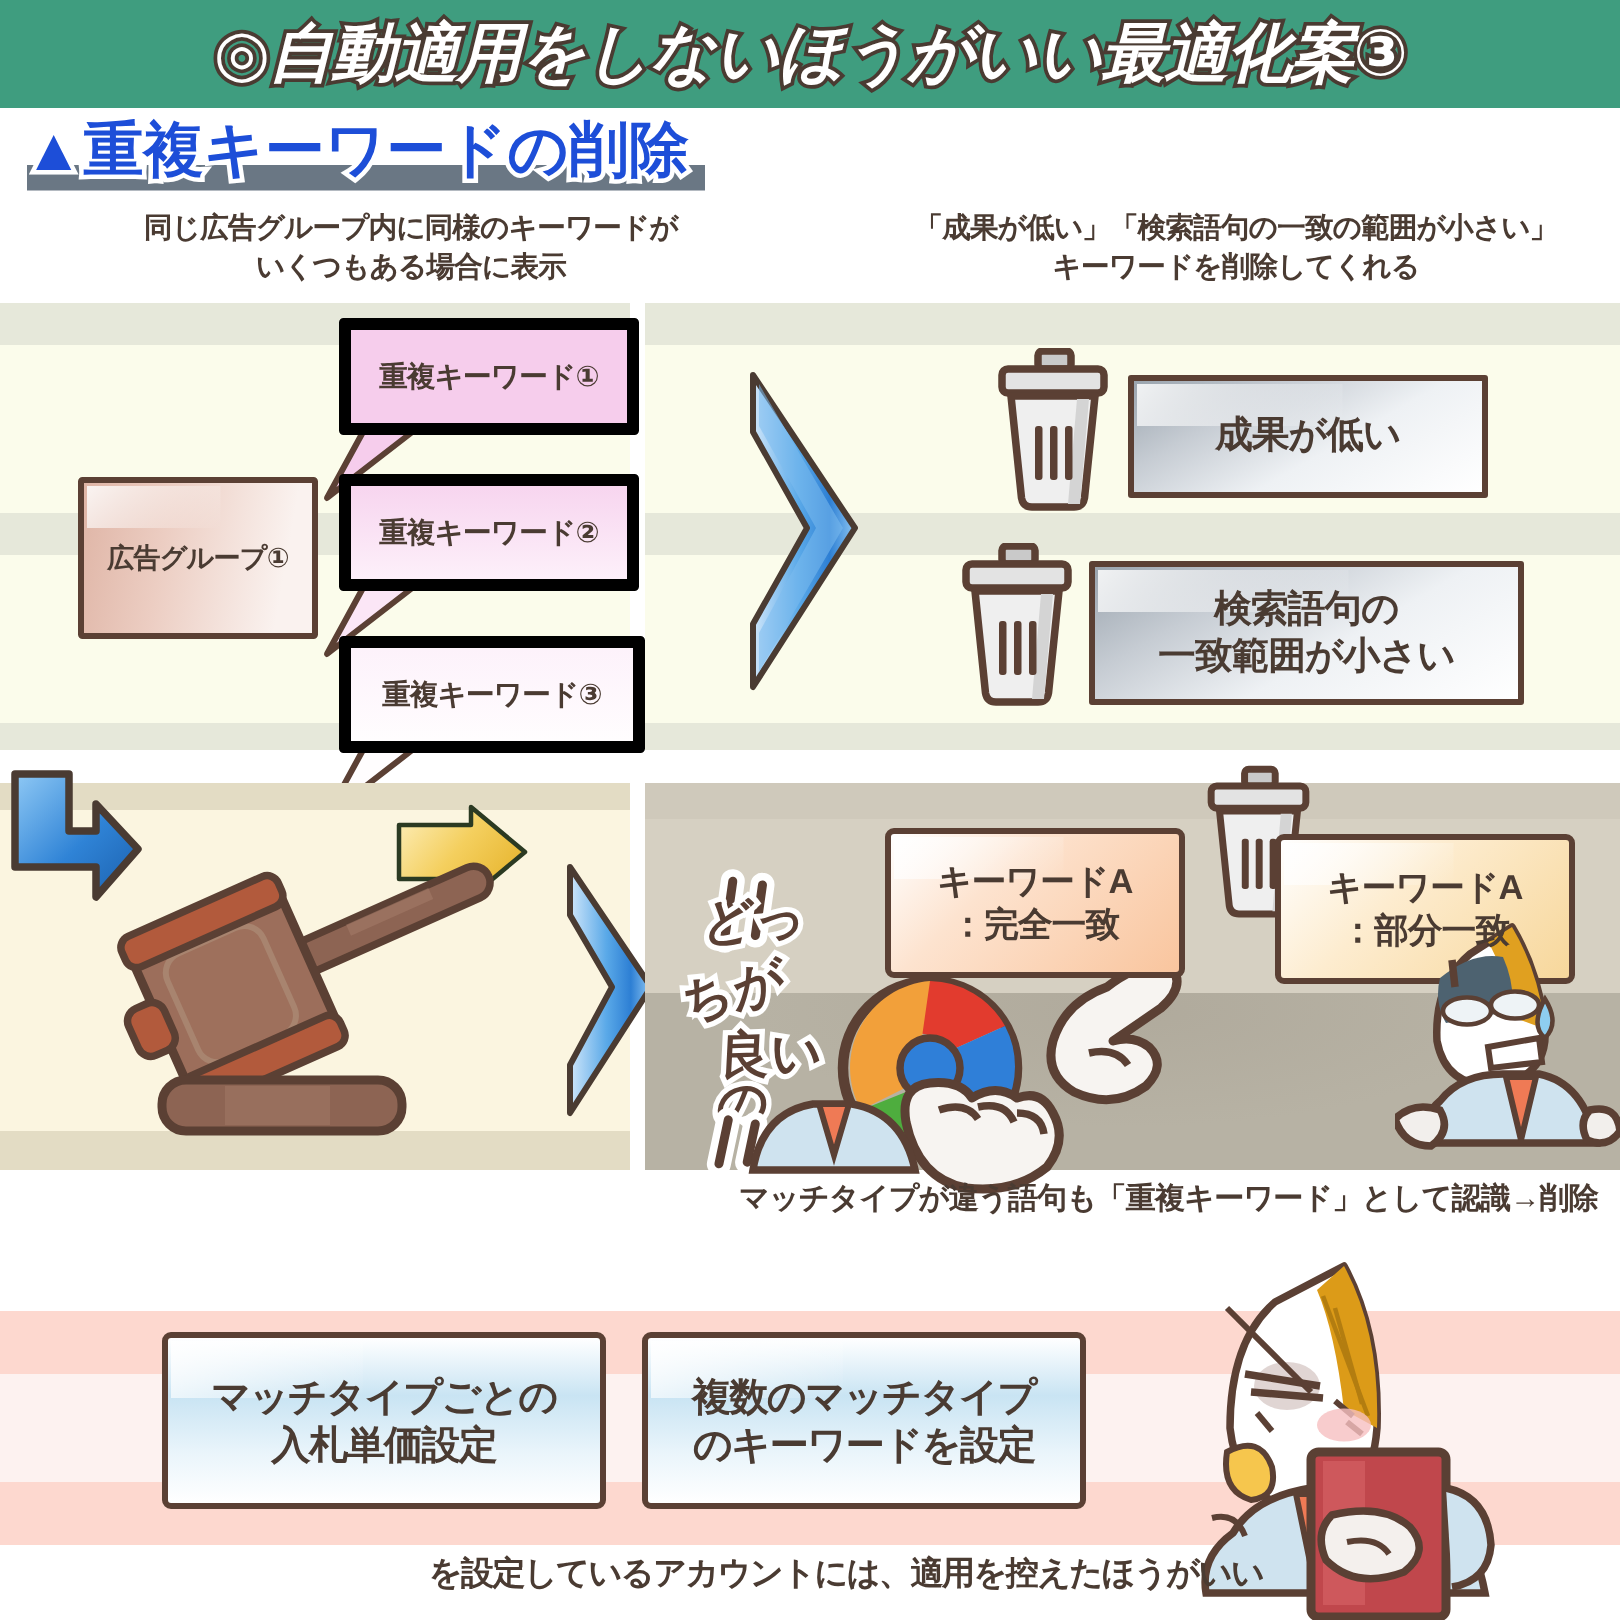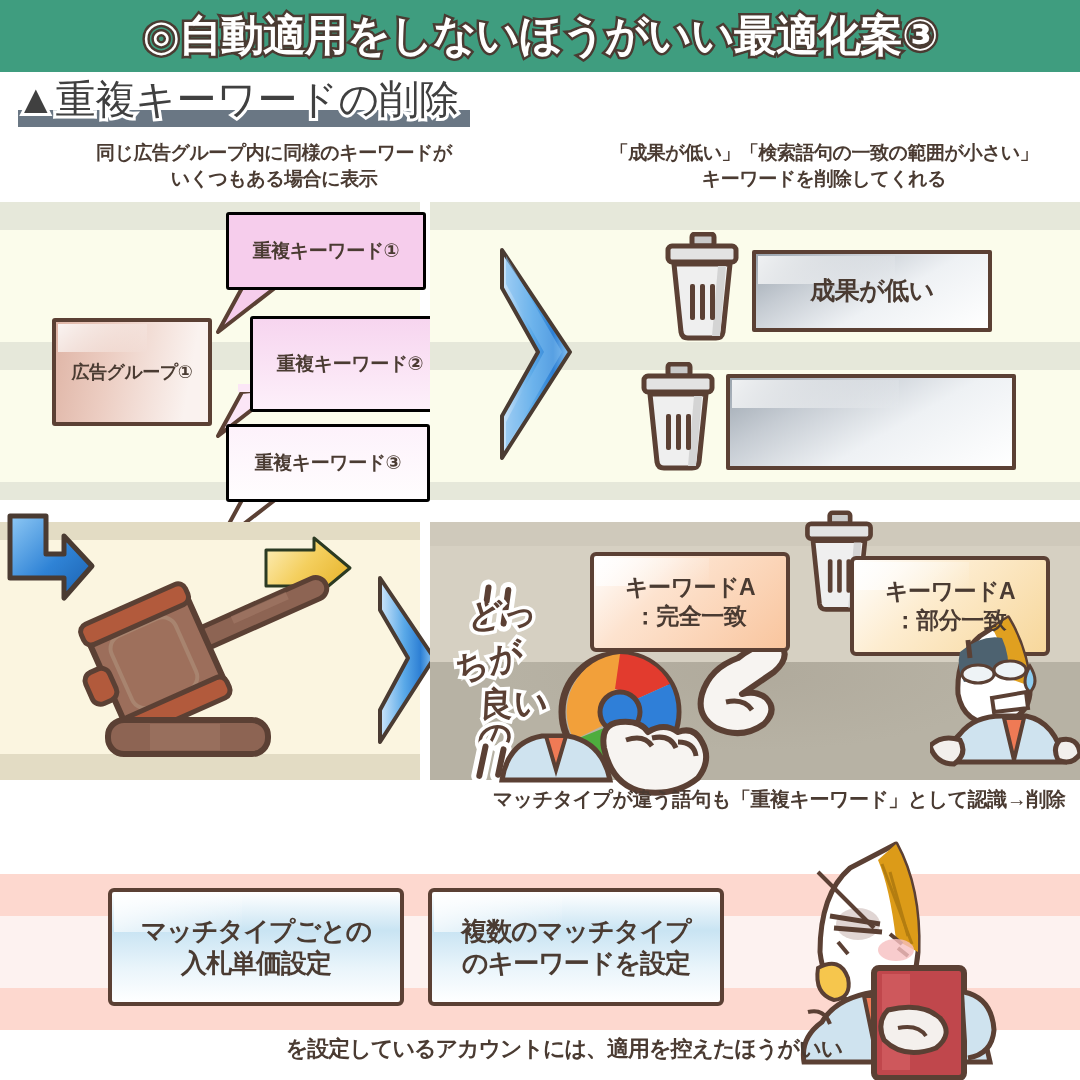--- a/index.html
+++ b/index.html
@@ -18,33 +18,34 @@
     position:absolute;left:0;top:0;width:1080px;height:72px;
     background:#3f9d7f;
     display:flex;align-items:center;justify-content:center;
   }
   .header-title{
     font-size:43px;font-weight:bold;color:#ffffff;
     letter-spacing:-1px;
     -webkit-text-stroke:5px #4a3b32;
     paint-order:stroke fill;
     white-space:nowrap;
+    font-style:italic;
   }
 
   
   .section-heading-wrap{
     position:absolute;left:10px;top:74px;width:470px;height:54px;
   }
   .section-underline{
     position:absolute;left:8px;top:36px;width:452px;height:17px;
     background:#6a7784;
   }
   .section-heading{
     position:absolute;left:6px;top:-2px;
-    font-size:40px;font-weight:normal;color:#404040;
+    font-size:40px;font-weight:bold;color:#1d4ed8;
     -webkit-text-stroke:6px #ffffff;
     paint-order:stroke fill;
     white-space:nowrap;
   }
 
   
   .cap{
     position:absolute;text-align:center;
     font-size:19px;font-weight:bold;color:#4a3b32;
     line-height:1.35;letter-spacing:-0.5px;
@@ -123,28 +124,28 @@
   .adgroup-box{
     left:52px;top:318px;width:160px;height:108px;
     border-radius:3px;
     background:linear-gradient(100deg,#dfb5a6 0%,#eccdc2 35%,#faf2ef 85%);
     font-size:18px;
   }
 
   
   .bubble{
     position:absolute;box-sizing:border-box;
-    border:3px solid #000000;border-radius:3px;
+    border:8px solid #000000;border-radius:3px;
     display:flex;align-items:center;justify-content:center;
     font-size:19px;font-weight:bold;color:#4a3b32;
     letter-spacing:-0.5px;
   }
   .bubble1{left:226px;top:212px;width:200px;height:78px;background:#f6cdec;}
-  .bubble2{left:226px;top:316px;width:200px;height:96px;
-    background:linear-gradient(to bottom,#f7d5ef 0%,#fdf0fa 100%);margin-left:24px;}
+  .bubble2{left:226px;top:316px;width:200px;height:78px;
+    background:linear-gradient(to bottom,#f7d5ef 0%,#fdf0fa 100%);}
   .bubble3{left:226px;top:424px;width:204px;height:78px;
     background:linear-gradient(to bottom,#fdf2fb 0%,#fffdfe 100%);}
 
   
   .gbox{
     border-radius:2px;
     background:linear-gradient(150deg,#9aa4ae 0%,#c6ccd3 28%,#eef1f4 58%,#ffffff 100%);
     font-size:25px;
   }
   .gbox1{left:752px;top:250px;width:240px;height:82px;}
@@ -281,20 +282,22 @@
     <rect x="8" y="14" width="68" height="16" rx="4" fill="#e3e3e3" stroke="#5b4034" stroke-width="5"></rect>
     <path d="M14,32 L70,32 L63,100 Q62,106 56,106 L28,106 Q22,106 21,100 Z" fill="#efefef" stroke="#5b4034" stroke-width="5" stroke-linejoin="round"></path>
     <path d="M58,34 L52,104 L60,104 L66,34 Z" fill="#d4d4d4"></path>
     <rect x="30" y="52" width="5" height="36" fill="#5b4034" rx="2"></rect>
     <rect x="40" y="52" width="5" height="36" fill="#5b4034" rx="2"></rect>
     <rect x="50" y="52" width="5" height="36" fill="#5b4034" rx="2"></rect>
   </svg>
 
   <div class="box gbox gbox2">
     <span class="gloss"></span>
+    <span class="box-label">検索語句の
+一致範囲が小さい</span>
   </div>
 
   <div class="panel panel-mid-left"></div>
 
   <svg class="svg-abs" style="left:2px;top:508px;" width="96" height="104" viewBox="0 0 96 104">
     <defs>
       <linearGradient id="bluecurv" x1="0" y1="0" x2="1" y2="1">
         <stop offset="0%" stop-color="#8fc9f5"></stop>
         <stop offset="55%" stop-color="#2f83d6"></stop>
         <stop offset="100%" stop-color="#1b60ad"></stop>

